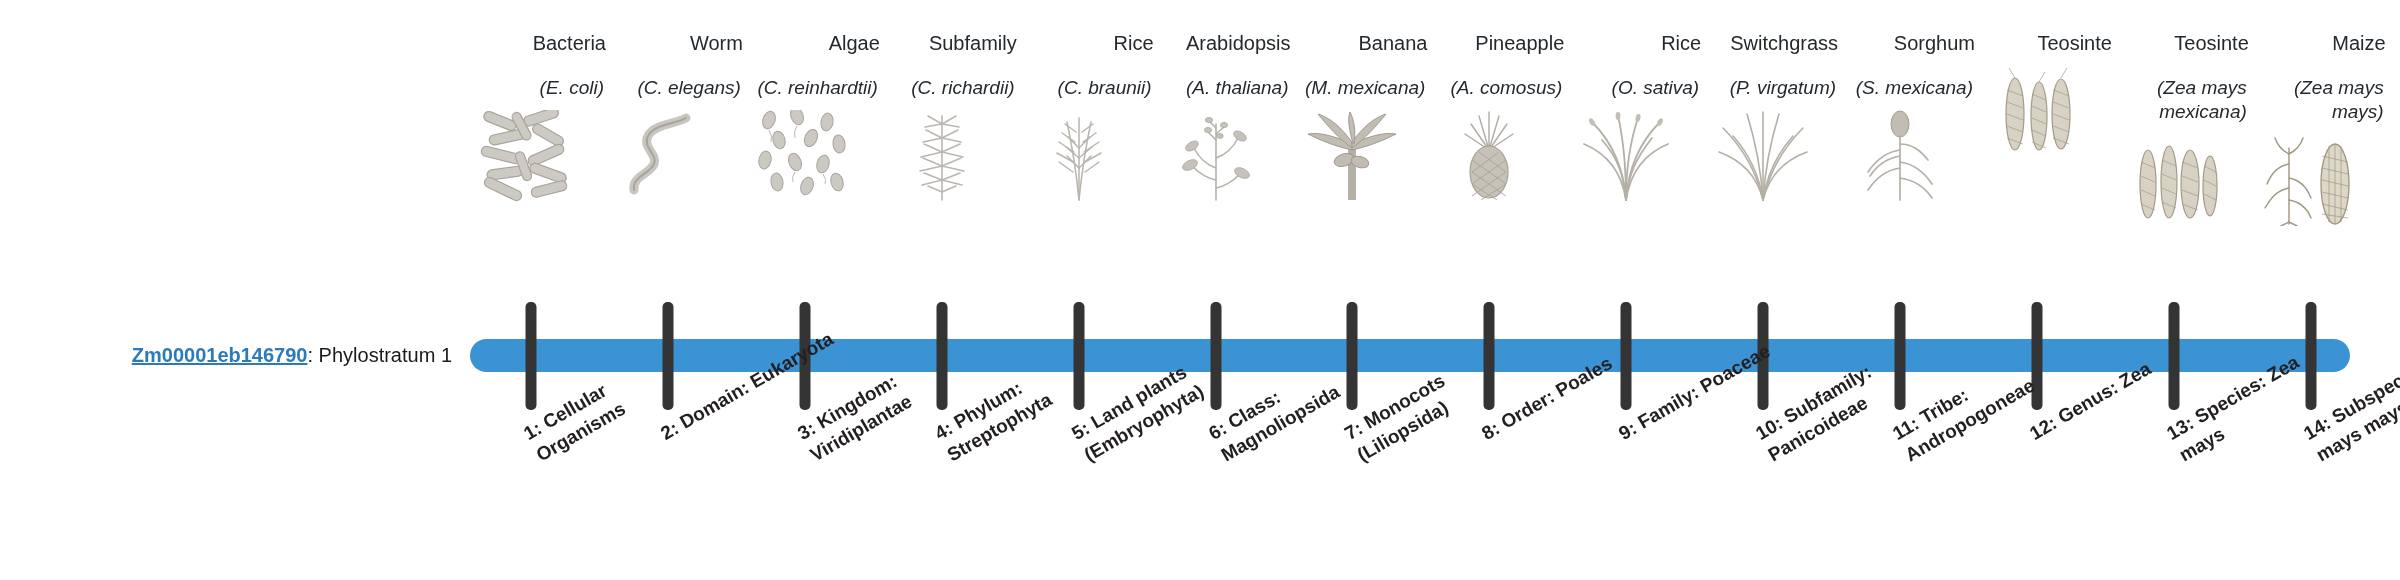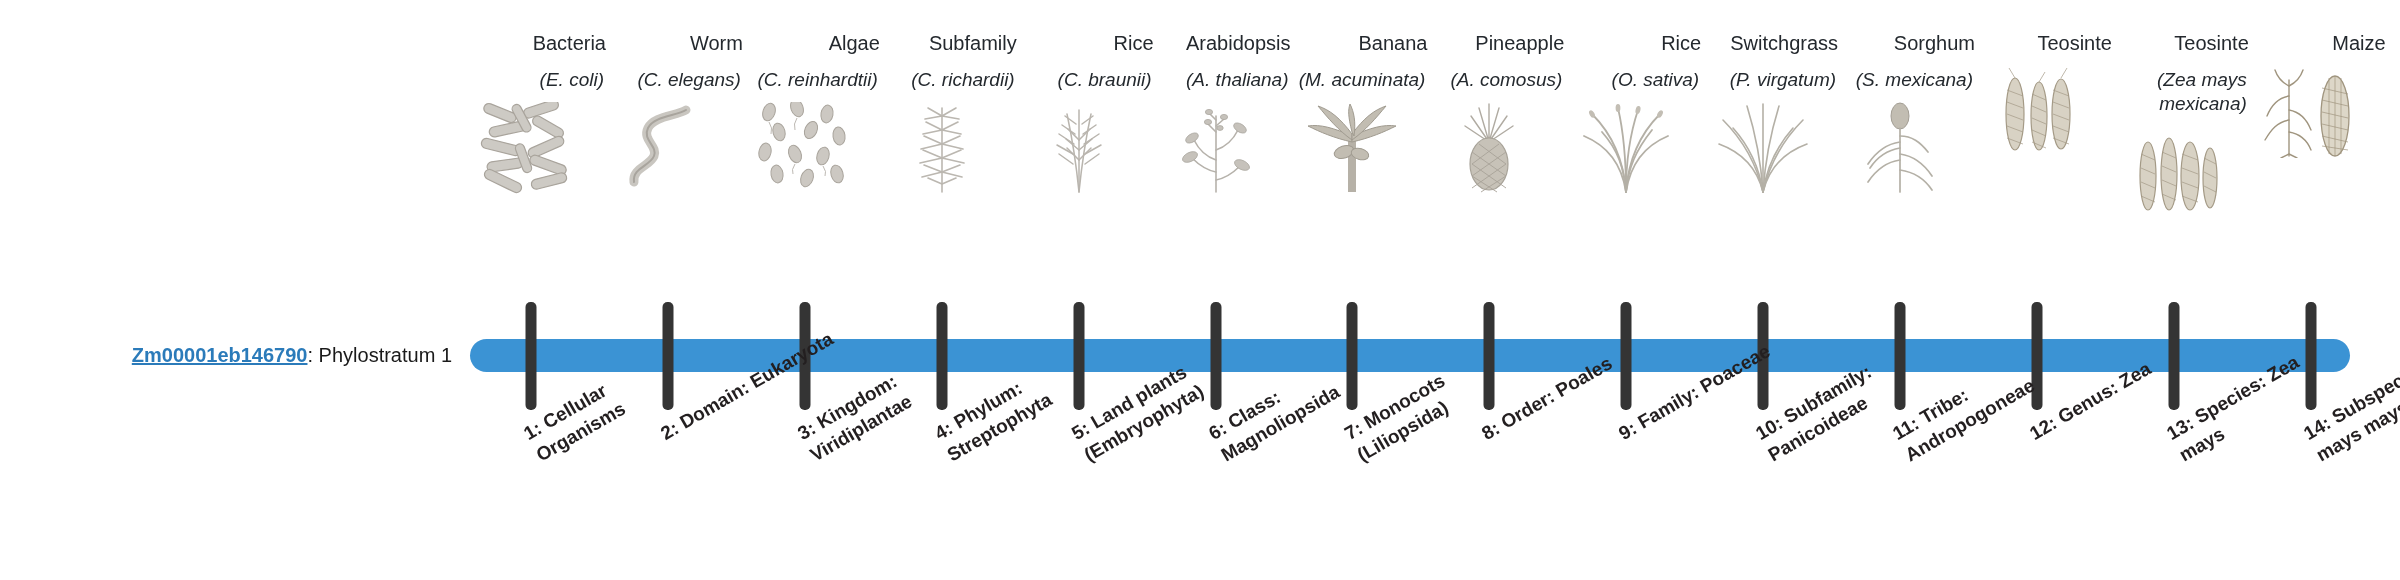--- a/index.html
+++ b/index.html
@@ -65,21 +65,21 @@
     font-size:20px;
     color:#24292e;
     line-height:26px;
     white-space:nowrap;
   }
   .species-sci{
     font-size:19px;
     color:#24292e;
     font-style:italic;
     line-height:24px;
-    margin-top:12px;
+    margin-top:20px;
     padding:0 2px;
   }
   .species-art{
     height:96px;
     margin-top:6px;
     display:flex;
     align-items:flex-end;
     justify-content:center;
   }
   .species-art svg{display:block;}
@@ -238,21 +238,21 @@
        <ellipse cx="28" cy="36" rx="7" ry="4" transform="rotate(-32 28 36)"></ellipse>
        <ellipse cx="76" cy="26" rx="7" ry="4" transform="rotate(32 76 26)"></ellipse>
        <ellipse cx="26" cy="55" rx="8" ry="4.5" transform="rotate(-26 26 55)"></ellipse>
        <ellipse cx="78" cy="63" rx="8" ry="4.5" transform="rotate(26 78 63)"></ellipse>
      </g>
           </svg>
         </div>
       </div>
       <div class="species-col" style="left: 882.4px;">
         <div class="species-common">Banana</div>
-        <div class="species-sci">(M. acuminata)</div>
+        <div class="species-sci">(M. mexicana)</div>
         <div class="species-art">
           <svg width="104" height="92" viewBox="0 0 104 92">
      <rect x="48" y="34" width="8" height="56" fill="#b6b1a7"></rect>
      <g fill="#c2bdb2" stroke="#a09b90" stroke-width="1">
        <path d="M52 34 C34 26 20 22 8 24 C20 30 34 36 52 40 Z"></path>
        <path d="M52 34 C70 26 84 22 96 24 C84 30 70 36 52 40 Z"></path>
        <path d="M52 32 C40 16 30 8 18 4 C28 16 38 28 52 38 Z"></path>
        <path d="M52 32 C64 16 74 8 86 4 C76 16 66 28 52 38 Z"></path>
        <path d="M52 30 C48 14 48 8 50 2 C54 10 56 20 54 34 Z"></path>
        <ellipse cx="44" cy="50" rx="10" ry="6" transform="rotate(-18 44 50)"></ellipse>
@@ -368,20 +368,21 @@
        <path d="M19 28 L33 34 M19 42 L33 48 M19 56 L33 62 M19 70 L33 76"></path>
        <path d="M40 26 L54 32 M40 40 L54 46 M40 54 L54 60 M40 68 L54 74"></path>
        <path d="M60 28 L76 34 M60 42 L76 48 M60 56 L76 62 M60 70 L76 76"></path>
        <path d="M82 32 L94 38 M82 46 L94 52 M82 60 L94 66"></path>
      </g>
           </svg>
         </div>
       </div>
       <div class="species-col" style="left: 1840.7px;">
         <div class="species-common">Maize</div>
+        <div class="species-sci">(Zea mays mays)</div>
         <div class="species-art">
           <svg width="104" height="92" viewBox="0 0 104 92">
      <g stroke="#a0957f" stroke-width="1.4" fill="none" stroke-linecap="round">
        <path d="M30 90 L30 14"></path>
        <path d="M30 30 C18 32 12 40 8 50 M30 44 C42 46 48 54 52 64"></path>
        <path d="M30 54 C18 56 12 64 6 74 M30 66 C42 68 48 74 52 84"></path>
        <path d="M30 20 C22 16 18 10 16 4 M30 20 C38 16 42 10 44 4"></path>
        <path d="M30 88 l-8 4 M30 88 l8 4"></path>
      </g>
      <ellipse cx="76" cy="50" rx="14" ry="40" fill="#ddd7c8" stroke="#a0957f" stroke-width="1.3"></ellipse>

